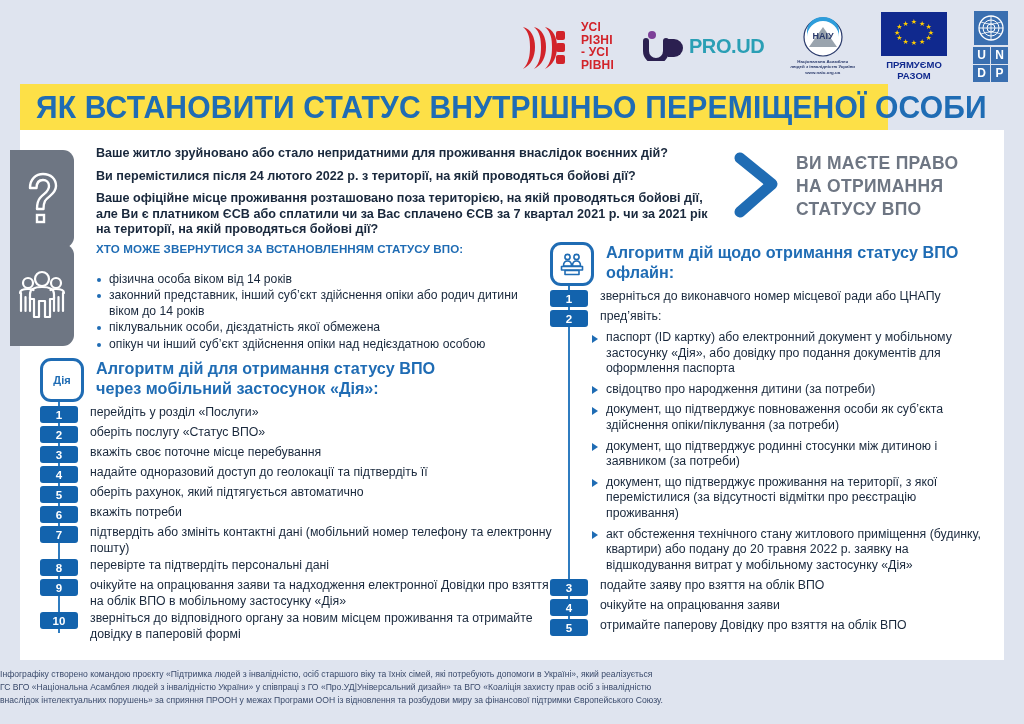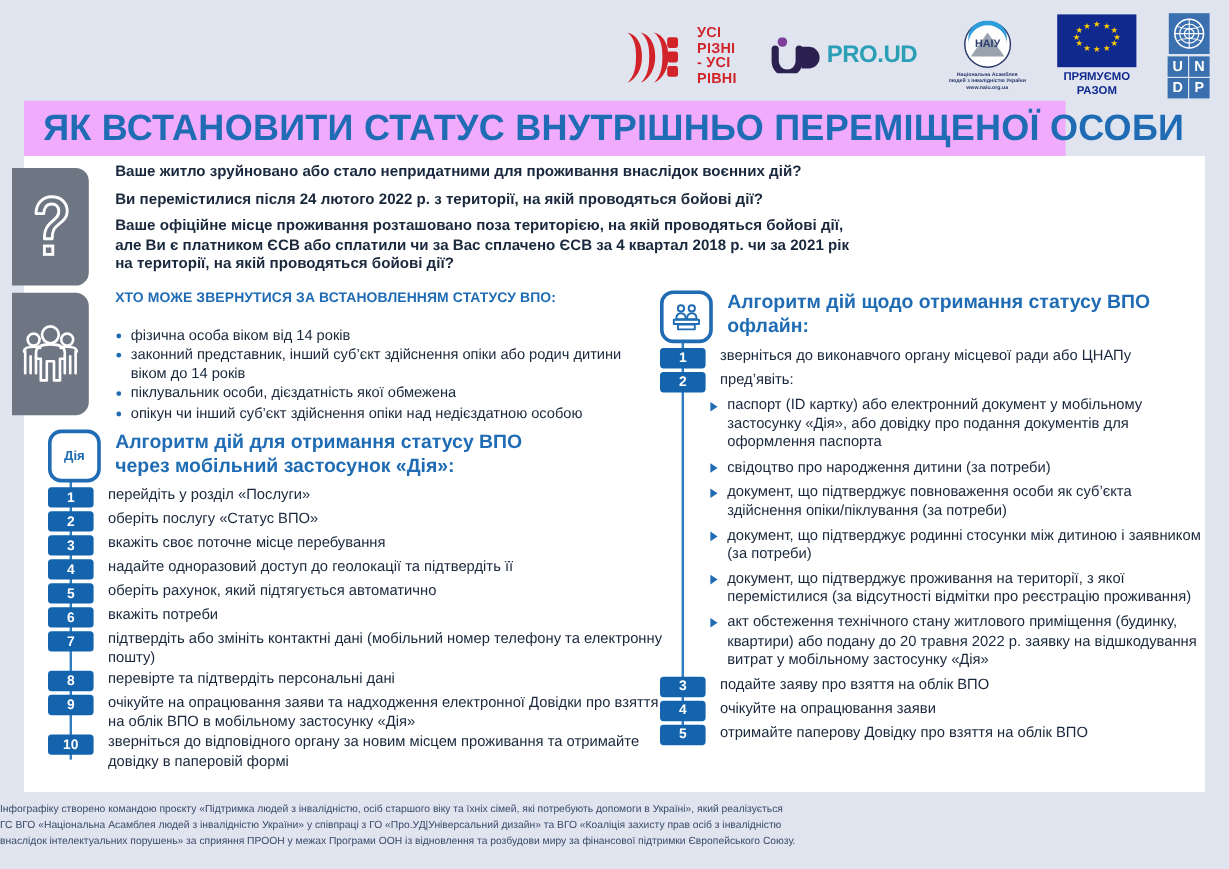--- a/index.html
+++ b/index.html
@@ -118,21 +118,21 @@
     display: flex; align-items: center; justify-content: center;
   }
 
   
   .title-band {
     position: absolute;
     top: 84px;
     left: 20px;
     width: 868px;
     height: 46px;
-    background: #f0abfc;
+    background: #fde047;
     display: flex;
     align-items: center;
     padding-left: 16px;
     box-sizing: border-box;
   }
   .title-text {
     color: #1f6cb4;
     font-weight: bold;
     font-size: 30.5px;
     letter-spacing: .2px;
@@ -148,21 +148,21 @@
     top: 130px;
     left: 20px;
     width: 984px;
     height: 530px;
     background: #ffffff;
   }
 
   
   .sec-questions {
     position: absolute;
-    top: 2px;
+    top: 12px;
     left: 0px;
     width: 984px;
     height: 108px;
   }
   .gray-icon-box {
     position: absolute;
     background: #6e7683;
     border-radius: 11px;
     display: flex;
     align-items: center;
@@ -300,21 +300,21 @@
   }
   .step-text {
     color: #19283c;
     font-size: 12.3px;
     line-height: 15.6px;
     padding-top: 0px;
   }
   .sub-bullets {
     list-style: none;
     margin: 3px 0 2px 0;
-    padding: 0 0 0 42px;
+    padding: 0 16px 0 42px;
   }
   .sub-bullets > li {
     position: relative;
     padding-left: 14px;
     color: #19283c;
     font-size: 12.3px;
     line-height: 15.6px;
     margin-bottom: 5px;
   }
   .sub-bullets > li::before {
@@ -436,21 +436,31 @@
     <div class="sec-questions">
       <div class="gray-icon-box qbox">
         <svg width="38" height="56" viewBox="0 0 38 56">
           <path d="M7 17 C7 8 13 3 20 3 C28 3 33 8 33 15 C33 23 25 25 22 30 C20.5 33 20.5 35 20.5 38 L14 38 C14 33 14.5 30 17 27 C21 22 26 21 26 15 C26 11 23.5 9 20 9 C16 9 13.5 12 13.5 17 Z" fill="none" stroke="#ffffff" stroke-width="2.4" stroke-linejoin="round"></path>
           <rect x="14" y="44" width="7" height="7" fill="none" stroke="#ffffff" stroke-width="2.4"></rect>
         </svg>
       </div>
       <div class="questions-text">
         <p>Ваше житло зруйновано або стало непридатними для проживання внаслідок воєнних дій?</p>
         <p>Ви перемістилися після 24 лютого 2022 р. з території, на якій проводяться бойові дії?</p>
-        <p>Ваше офіційне місце проживання розташовано поза територією, на якій проводяться бойові дії, але Ви є платником ЄСВ або сплатили чи за Вас сплачено ЄСВ за 4 квартал 2018 р. чи за 2021 рік на території, на якій проводяться бойові дії?</p>
+        <p>Ваше офіційне місце проживання розташовано поза територією, на якій проводяться бойові дії, але Ви є платником ЄСВ або сплатили чи за Вас сплачено ЄСВ за 7 квартал 2021 р. чи за 2021 рік на території, на якій проводяться бойові дії?</p>
+      </div>
+      <div class="right-callout">
+        <svg width="52" height="72" viewBox="0 0 52 72">
+          <path d="M8 8 L40 34 L8 62" fill="none" stroke="#1f6cb4" stroke-width="11" stroke-linecap="round" stroke-linejoin="round"></path>
+        </svg>
+        <div class="callout-text">
+          <div>ВИ МАЄТЕ ПРАВО</div>
+          <div>НА ОТРИМАННЯ</div>
+          <div>СТАТУСУ ВПО</div>
+        </div>
       </div>
     </div>
 
     <div class="sec-who">
       <div class="gray-icon-box pbox">
         <svg width="52" height="56" viewBox="0 0 52 56">
           <g fill="none" stroke="#ffffff" stroke-width="2.2" stroke-linejoin="round" stroke-linecap="round">
             <circle cx="12" cy="16" r="5"></circle>
             <path d="M4 26 C4 23 7 22 12 22 C14 22 16 22.3 17.5 23"></path>
             <path d="M5 26 L5 44 M9.5 30 L9.5 44 M14 30 L14 44"></path>
@@ -544,21 +554,21 @@
         </div>
         <div class="algo-head-title">
           <div>Алгоритм дій щодо отримання статусу ВПО</div>
           <div>офлайн:</div>
         </div>
       </div>
       <div class="steps">
         <div class="connector"></div>
         <div class="step">
           <div class="step-num">1</div>
-          <div class="step-text">зверніться до виконавчого органу місцевої ради або ЦНАПу</div>
+          <div class="step-text">зверніться до виконавчого номер місцевої ради або ЦНАПу</div>
         </div>
         <div class="step">
           <div class="step-num">2</div>
           <div class="step-text">пред’явіть:</div>
         </div>
         <ul class="sub-bullets">
           <li>паспорт (ID картку) або електронний документ у мобільному застосунку «Дія», або довідку про подання документів для оформлення паспорта</li>
           <li>свідоцтво про народження дитини (за потреби)</li>
           <li>документ, що підтверджує повноваження особи як суб’єкта здійснення опіки/піклування (за потреби)</li>
           <li>документ, що підтверджує родинні стосунки між дитиною і заявником (за потреби)</li>

